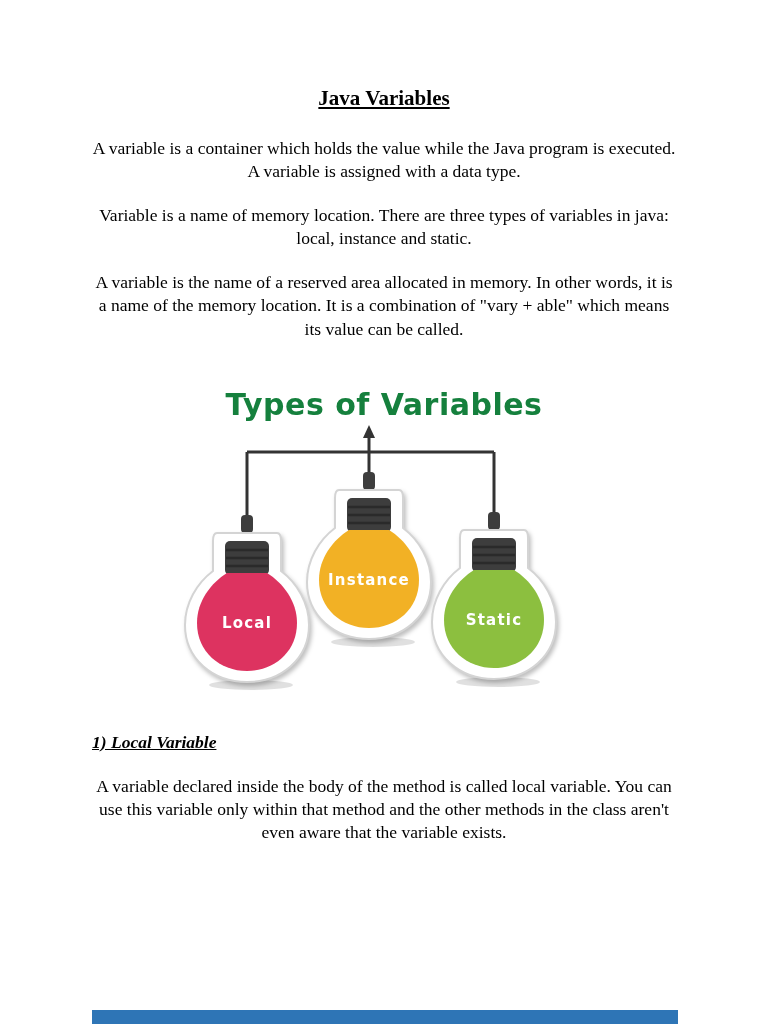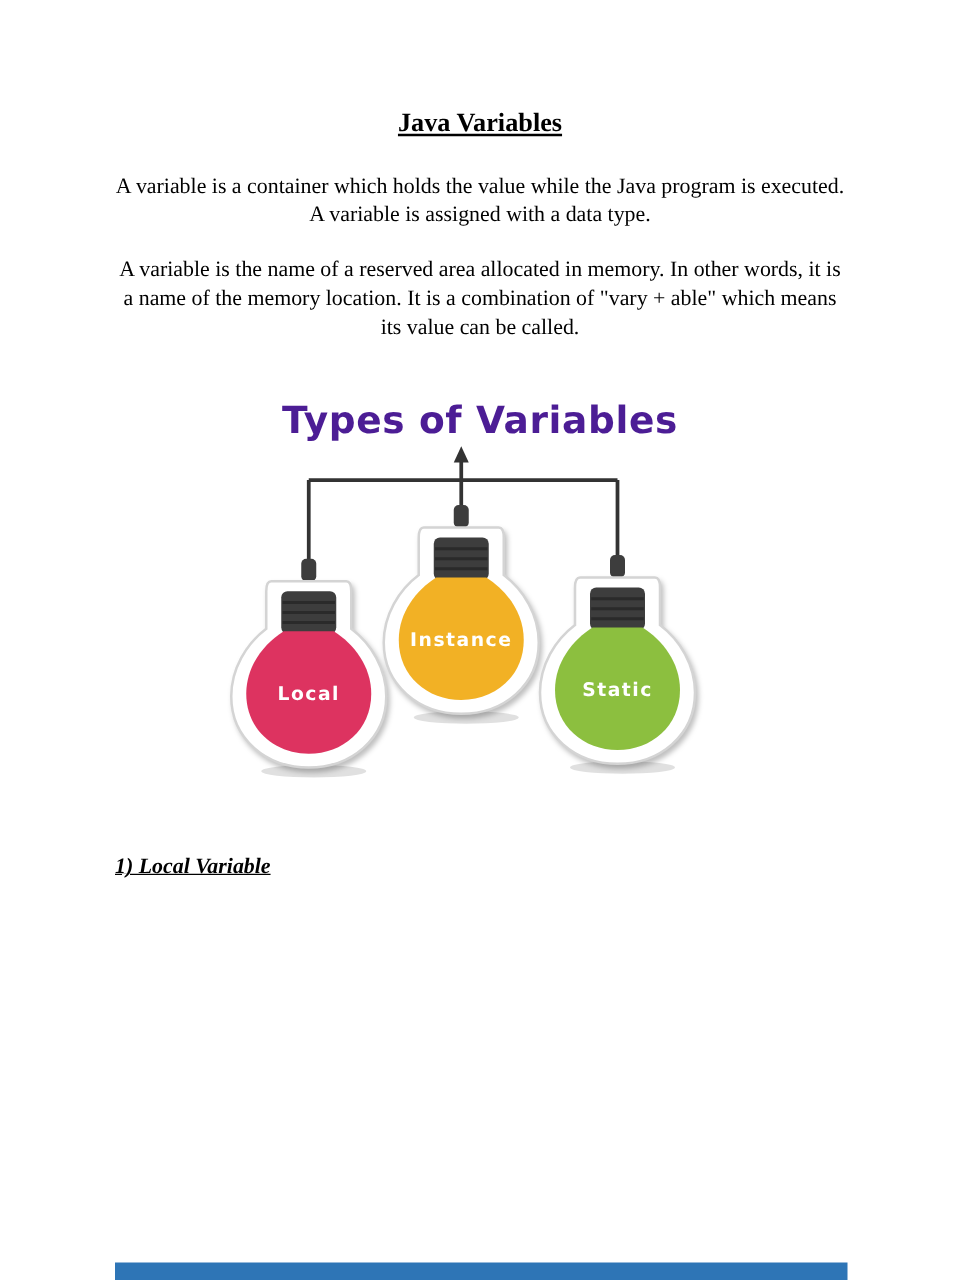--- a/index.html
+++ b/index.html
@@ -13,44 +13,45 @@
     text-align:center; font-size:21px; font-weight:bold;
     text-decoration:underline; margin:0 0 26px 0;
   }
   .para {
     font-size:17.5px; line-height:1.32; margin:0 0 21px 0;
     text-align:center;
   }
   .figure-block { margin-top:46px; text-align:center; }
   .figure-title {
     font-family:"DejaVu Sans", sans-serif; font-weight:bold;
-    font-size:30px; letter-spacing:0.5px; color:#4c1d95; margin:0 0 2px 0;
+    font-size:30px; letter-spacing:0.5px; color:#15803d; margin:0 0 2px 0;
   }
   .figure-svg { display:block; margin:0 auto; }
   .bulb-label {
     font-family:"DejaVu Sans", sans-serif; font-weight:bold;
     font-size:15px; letter-spacing:1.2px; fill:#ffffff;
   }
   .section-heading {
     font-size:17.5px; font-weight:bold; font-style:italic;
-    text-decoration:underline; margin:58px 0 22px 0;
+    text-decoration:underline; margin:40px 0 22px 0;
   }
   .bottom-bar {
     position:absolute; left:92px; right:90px; bottom:0; height:14px;
   }
 </style>
 </head>
 <body>
 
 <div class="page">
   <div class="content">
 
     <h1 class="doc-title">Java Variables</h1>
 
     <p class="para">A variable is a container which holds the value while the Java program is executed. A variable is assigned with a data type.</p>
+    <p class="para">Variable is a name of memory location. There are three types of variables in java: local, instance and static.</p>
     <p class="para">A variable is the name of a reserved area allocated in memory. In other words, it is a name of the memory location. It is a combination of "vary + able" which means its value can be called.</p>
 
     <div class="figure-block">
       <div class="figure-title">Types of Variables</div>
 
       <svg class="figure-svg" width="420" height="268" viewBox="0 0 420 268">
 
         <line x1="195" y1="28" x2="195" y2="13" stroke-width="3" stroke="#333333"></line>
         <polygon points="195,1 189,14 201,14" fill="#333333"></polygon>
 
@@ -92,17 +93,18 @@
           <line x1="-21" y1="-69" x2="21" y2="-69" stroke="#2a2a2a" stroke-width="2.5"></line>
           <line x1="-21" y1="-61" x2="21" y2="-61" stroke="#2a2a2a" stroke-width="2.5"></line>
           <line x1="-21" y1="-53" x2="21" y2="-53" stroke="#2a2a2a" stroke-width="2.5"></line>
           <path d="M -20,-46 C -36,-36 -50,-18 -50,4 C -50,33 -27,52 0,52 C 27,52 50,33 50,4 C 50,-18 36,-36 20,-46 Z" fill="#8cbf3f"></path>
           <text class="bulb-label" x="0" y="9" text-anchor="middle">Static</text>
         </g>
       </svg>
     </div>
 
     <h2 class="section-heading">1) Local Variable</h2>
+    <p class="para">A variable declared inside the body of the method is called local variable. You can use this variable only within that method and the other methods in the class aren't even aware that the variable exists.</p>
 
   </div>
 
   <div class="bottom-bar" style="background: rgb(46, 117, 182);"></div>
 </div>
 
 </body></html>

